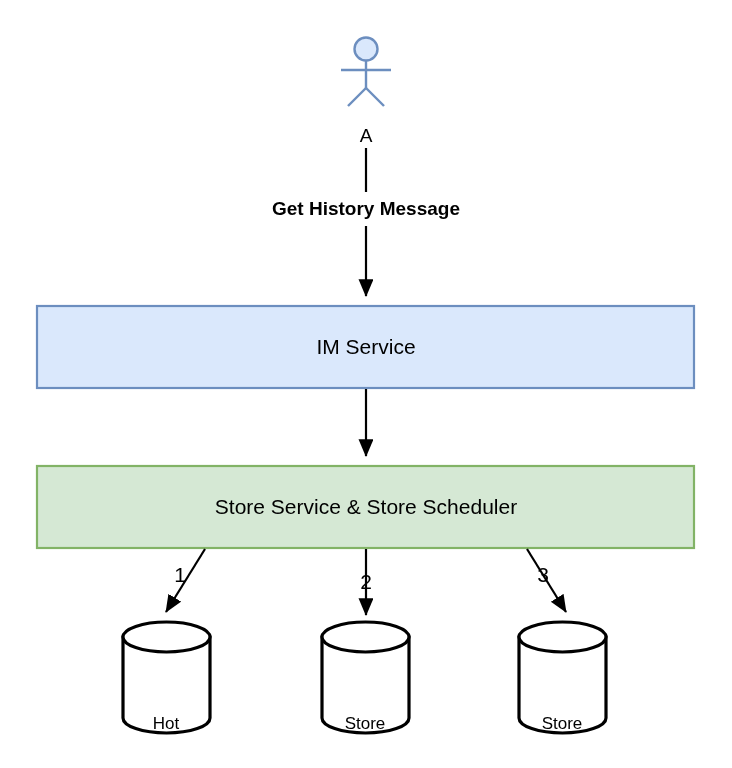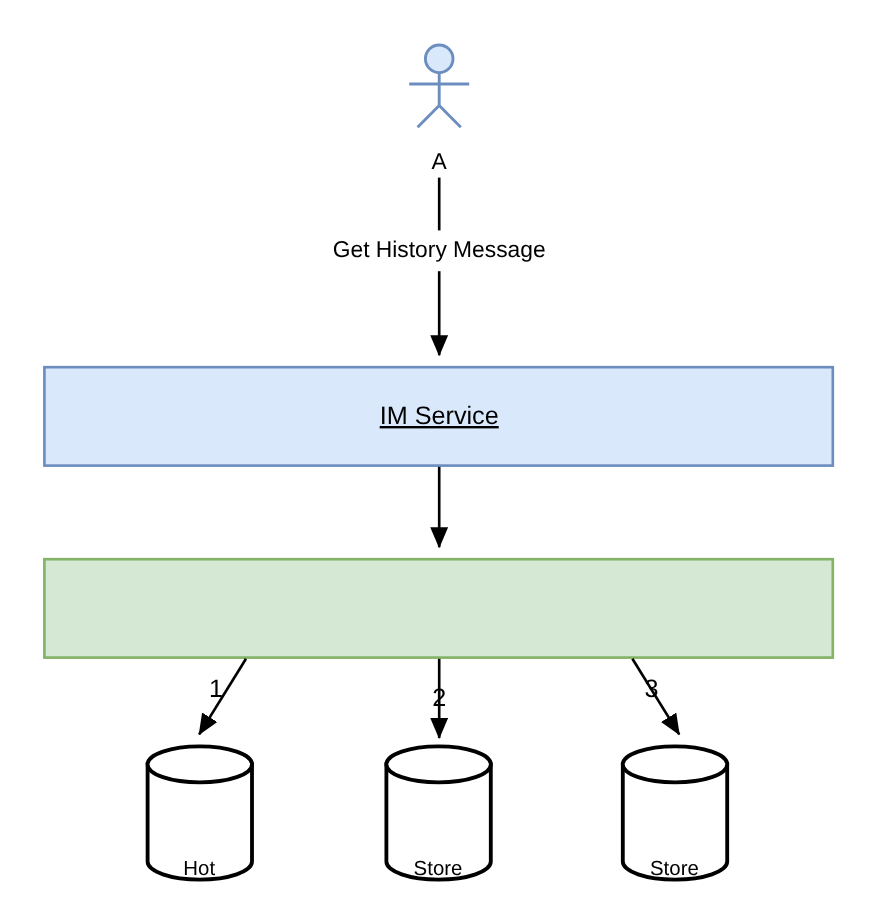--- a/index.html
+++ b/index.html
@@ -102,24 +102,25 @@
     </g>
 
     <g>
       <path d="M519,637 L519,718 A43.5,15 0 0 0 606,718 L606,637 Z" fill="#ffffff" stroke="#000000" stroke-width="3.2"></path>
       <ellipse cx="562.5" cy="637" rx="43.5" ry="15" fill="#ffffff" stroke="#000000" stroke-width="3.2"></ellipse>
     </g>
   </svg>
 
   <div class="txt actor-label center-x" style="left:366px; top:125px;">A</div>
 
-  <div class="txt edge-label center-x" style="left:366px; top:198px;">Get History Message</div>
+  <div class="txt edge-label center-x" style="left:366px; top:198px;font-weight:bold;">Get History Message</div>
 
-  <div class="txt node-label center-x" style="left:366px; top:335px;text-decoration:underline;">IM Service</div>
+  <div class="txt node-label center-x" style="left:366px; top:335px;">IM Service</div>
 
+  <div class="txt node-label center-x" style="left:366px; top:495px;">Store Service &amp; Store Scheduler</div>
 
   <div class="txt num-label center-x" style="left:180px; top:563px;">1</div>
 
   <div class="txt num-label center-x" style="left:366px; top:570px;">2</div>
 
   <div class="txt num-label center-x" style="left:543px; top:563px;">3</div>
 
   <div class="txt db-label center-x" style="left:166px; top:673px;">
     <div>Hot</div>
     

